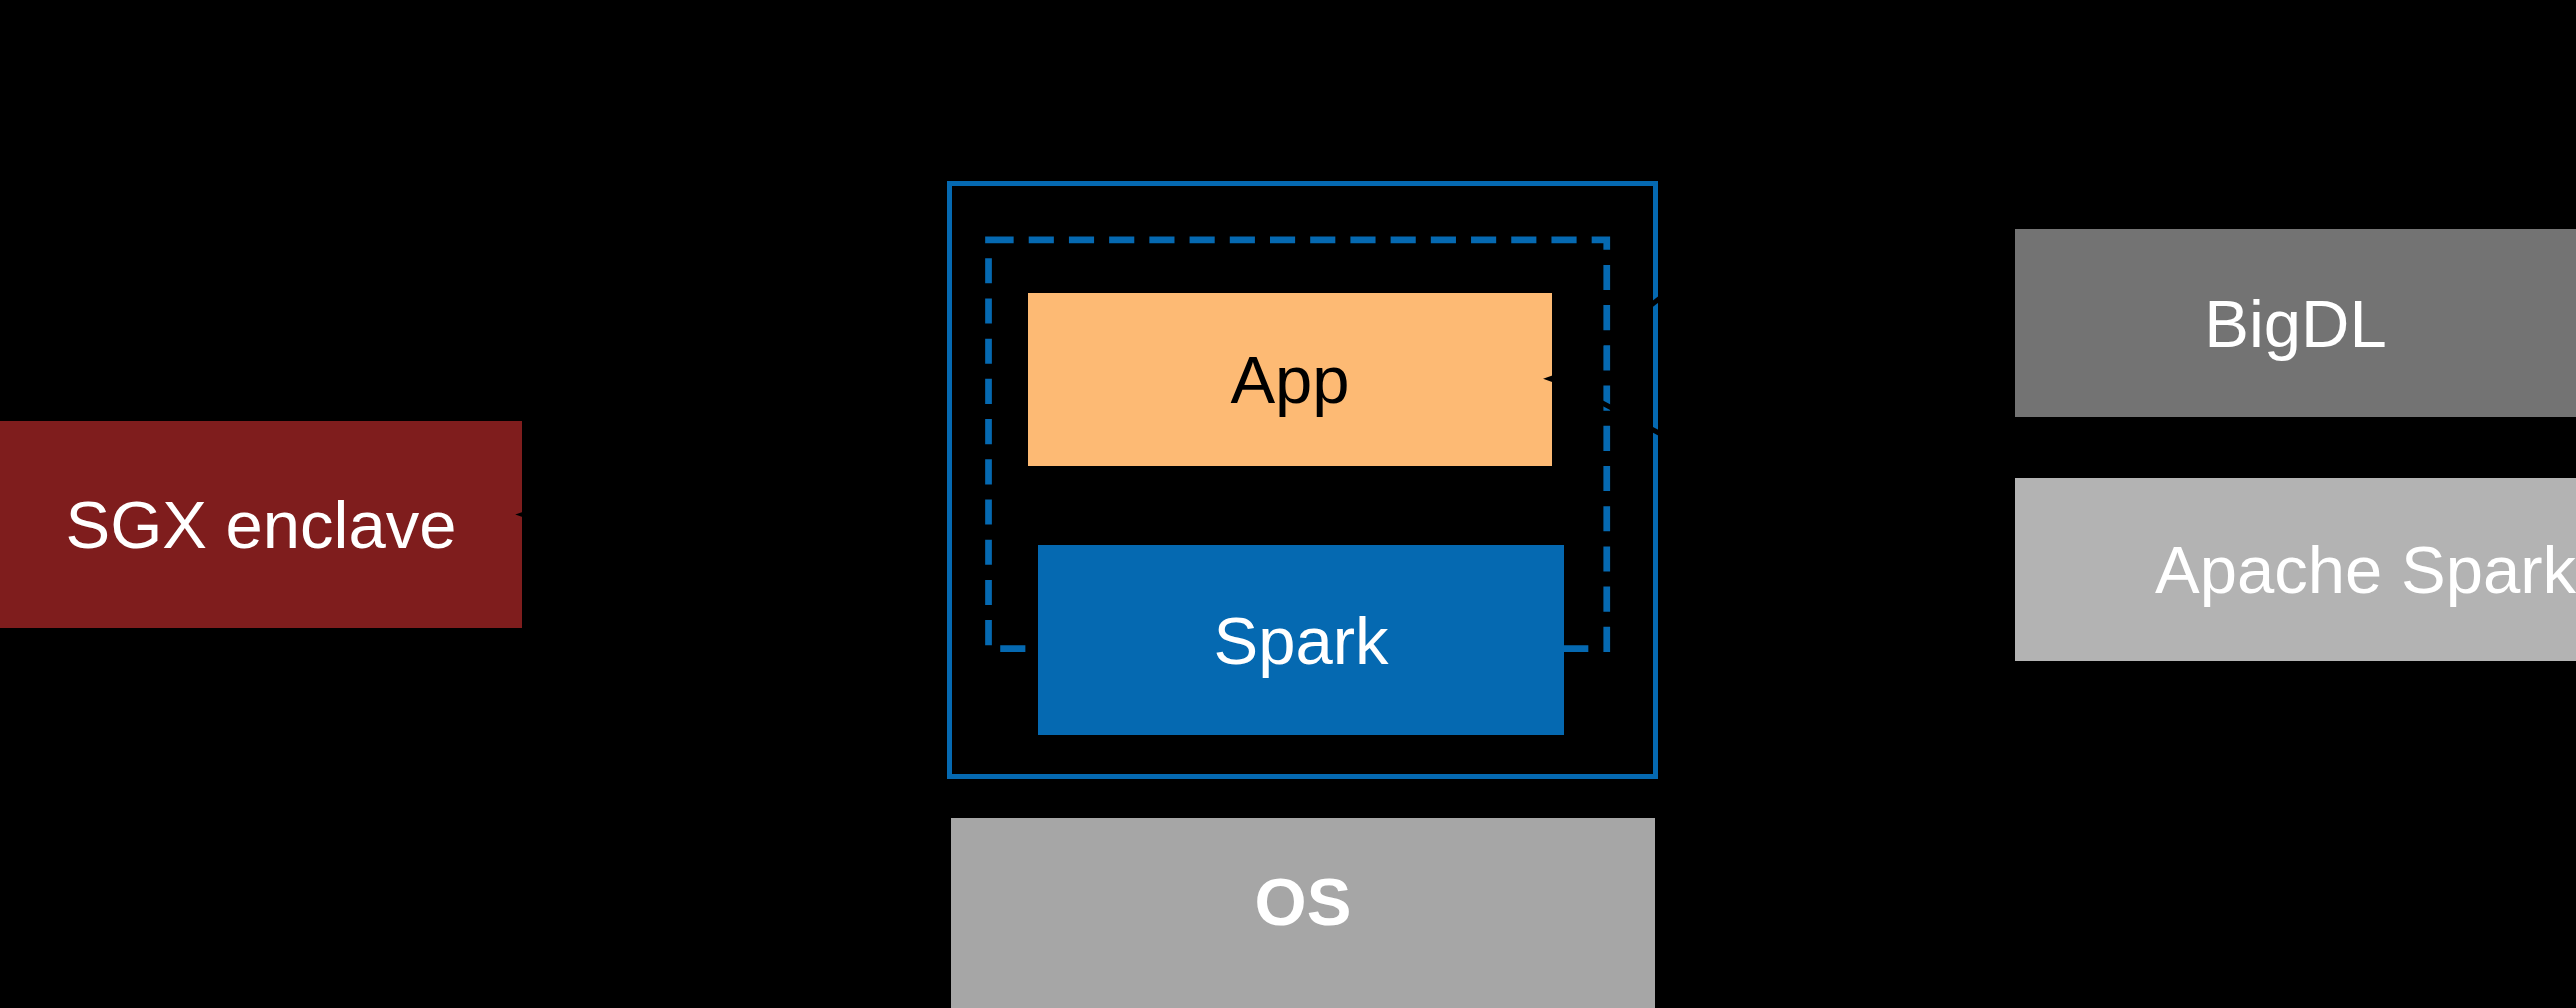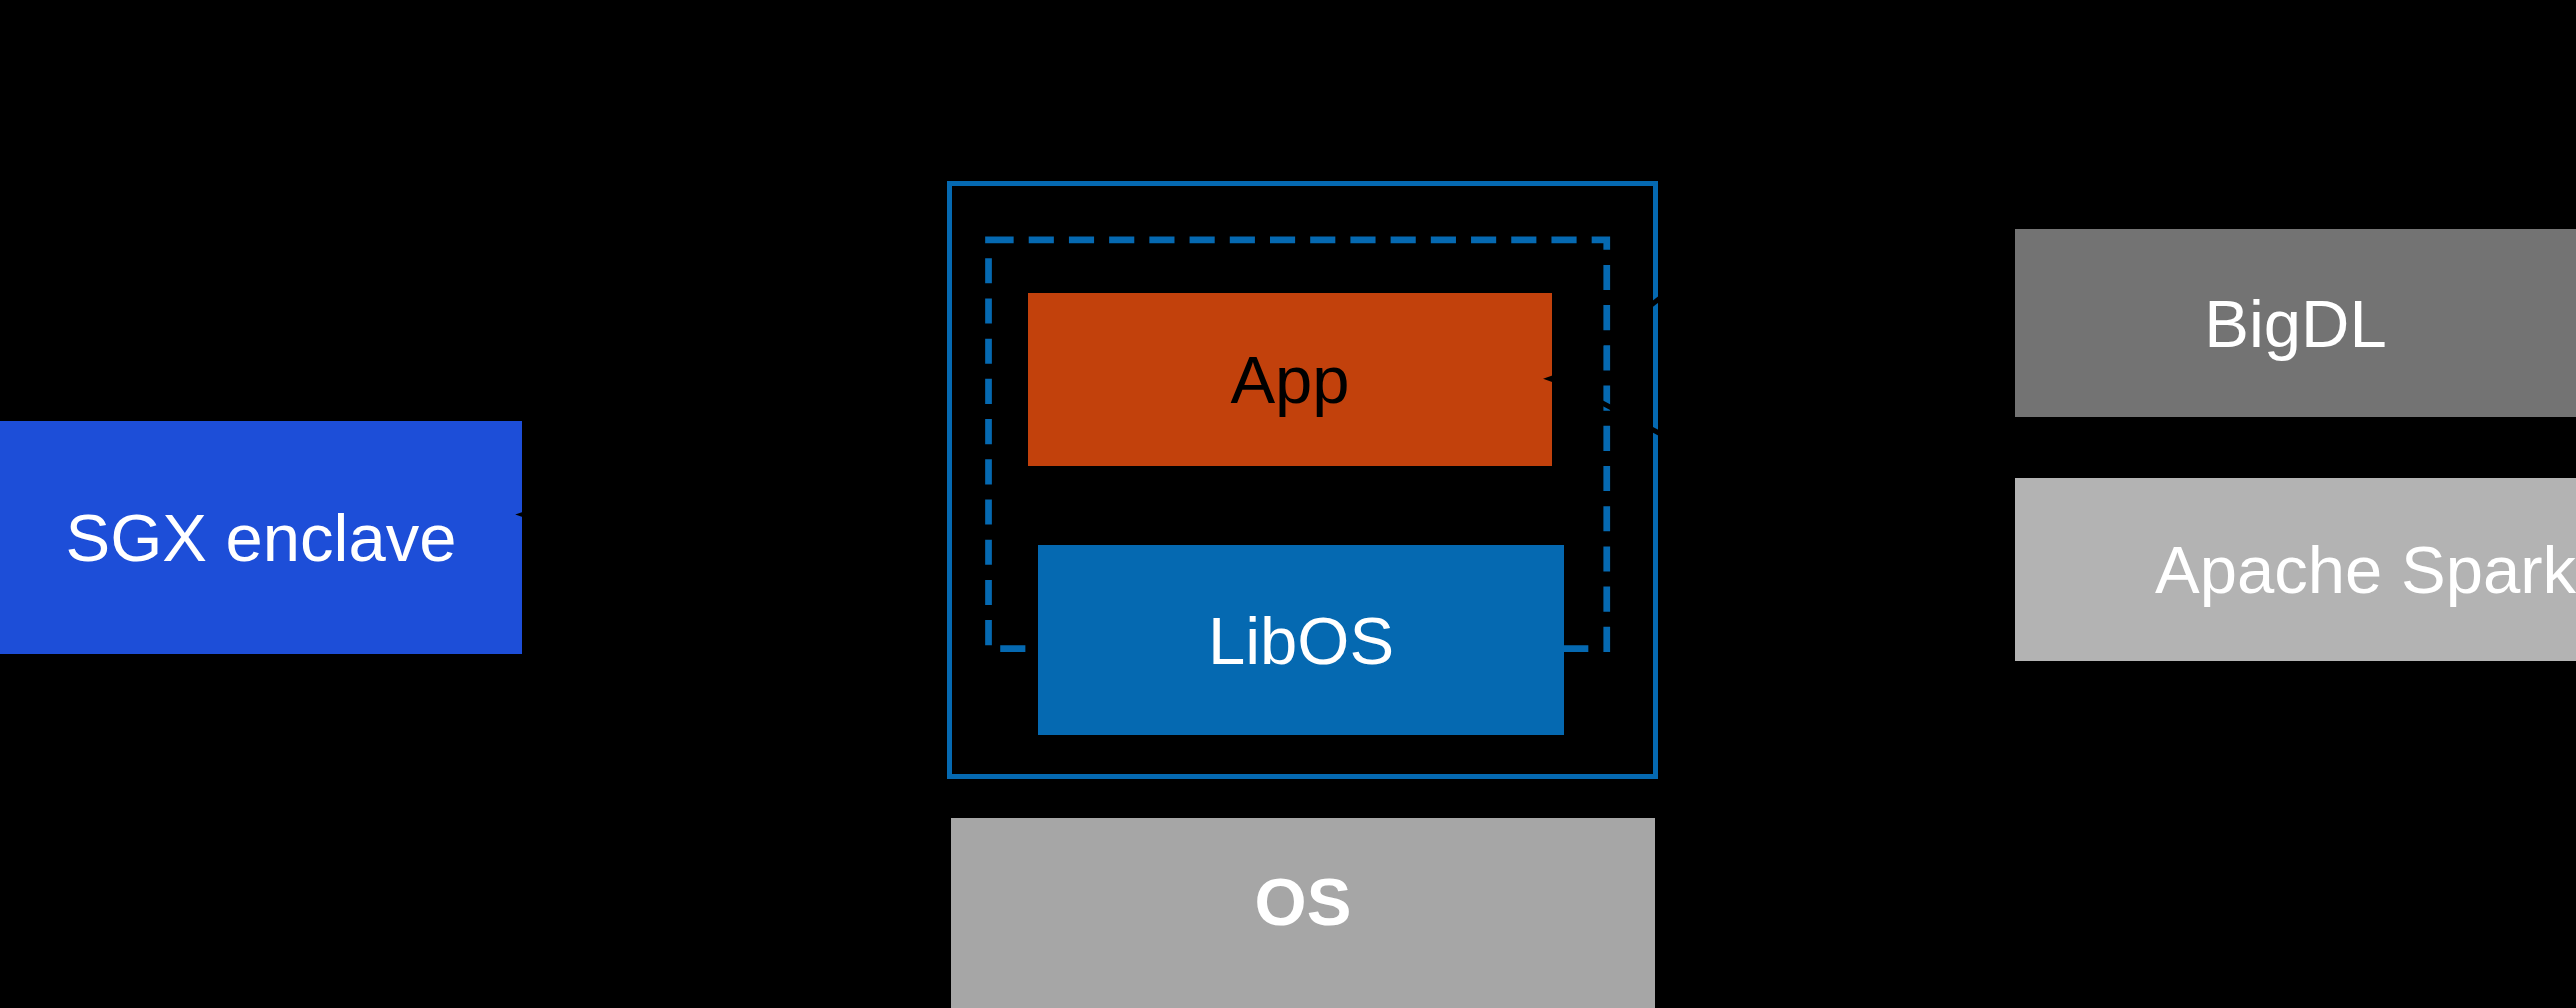--- a/index.html
+++ b/index.html
@@ -14,30 +14,30 @@
   .box {
     position: absolute;
     display: flex;
     align-items: center;
     justify-content: center;
     font-size: 67px;
     line-height: 1;
     white-space: nowrap;
   }
   
-  .sgx-box    { left: 0px;    top: 421px; width: 522px; height: 233px; background: #1d4ed8; color: #FFFFFF; }
+  .sgx-box    { left: 0px;    top: 421px; width: 522px; height: 207px; background: #7f1d1d; color: #FFFFFF; }
   
   .enclave-outer {
     position: absolute;
     left: 947px; top: 181px; width: 711px; height: 598px;
     border: 5.9px solid #0569B1;
     box-sizing: border-box;
     background: transparent;
   }
-  .app-box    { left: 1028px; top: 293px; width: 524px; height: 173px; background: #c2410c; color: #000000; }
+  .app-box    { left: 1028px; top: 293px; width: 524px; height: 173px; background: #fdba74; color: #000000; }
   .libos-box  { left: 1038px; top: 545px; width: 526px; height: 190px; background: #0569B1; color: #FFFFFF; }
   .os-box     { left: 951px; top: 818px; width: 704px; height: 191px; background: #A6A6A6; color: #FFFFFF;
                 font-weight: 700; padding-bottom: 23.5px; box-sizing: border-box; text-align: center; }
   
   .user-apps  { left: 2015px; top: 1.7px;   width: 561px; height: 189px; background: #F8DE90; color: #000000; }
   .bigdl      { left: 2015px; top: 229px; width: 561px; height: 188px; background: #737373; color: #FFFFFF; text-align: center; }
   .spark      { left: 2015px; top: 478px; width: 561px; height: 183px; background: #B3B3B3; color: #FFFFFF; justify-content: flex-end; }
   
   .svg-layer {
     position: absolute;
@@ -63,21 +63,21 @@
   <div class="enclave-outer"></div>
 
   <svg class="svg-layer layer-dashed" viewBox="0 0 3075 1204">
     <rect x="1180" y="286" width="738" height="488" fill="none" stroke="#0569B1" stroke-width="8" stroke-dasharray="30 18"></rect>
   </svg>
 
   <div class="box app-box">
     <span>App</span>
   </div>
   <div class="box libos-box">
-    <span>LibOS</span>
+    <span>Spark</span>
   </div>
 
   <div class="box os-box">
     <span>OS</span>
   </div>
 
   <div class="box bigdl">
     <span>BigDL</span>
   </div>
   <div class="box spark">

